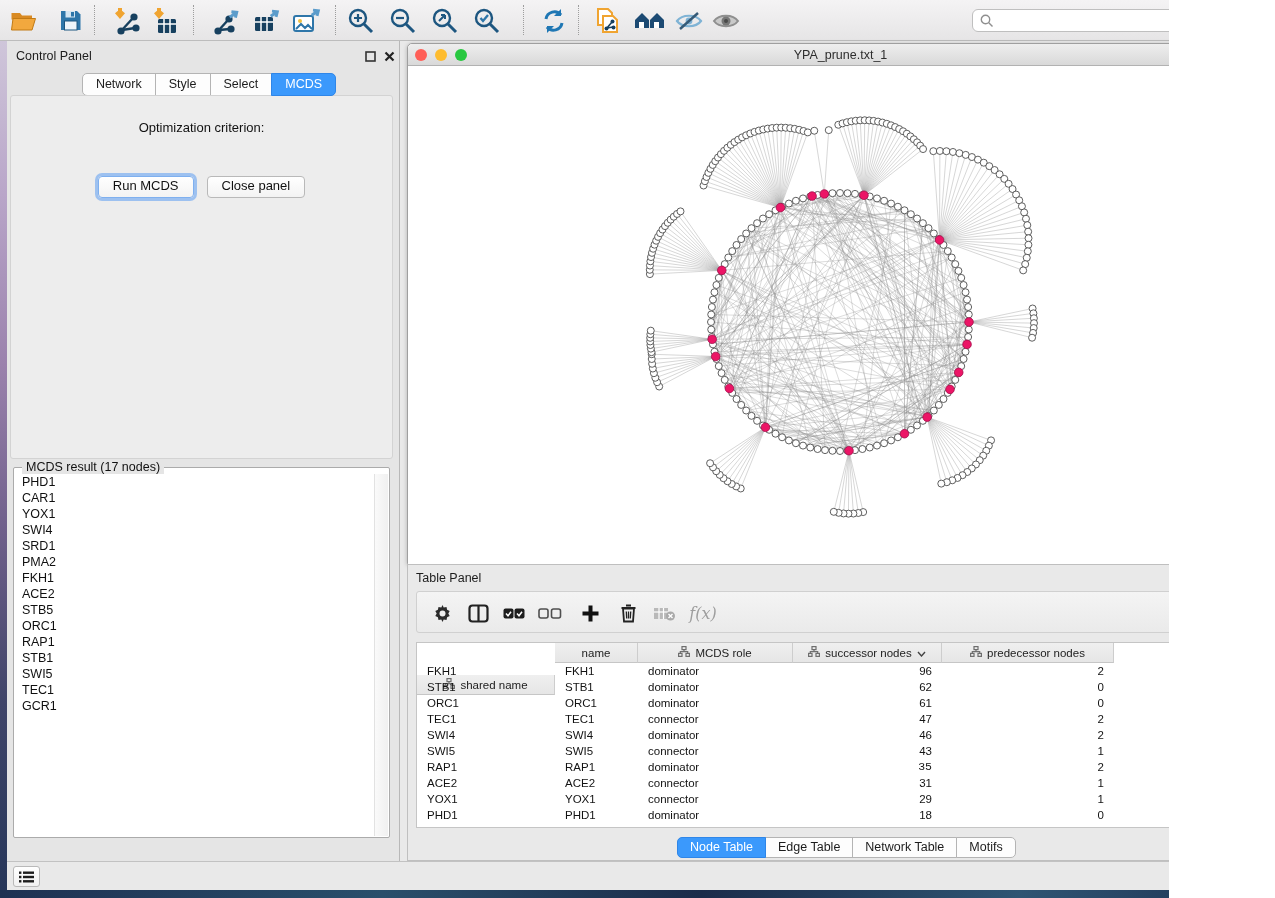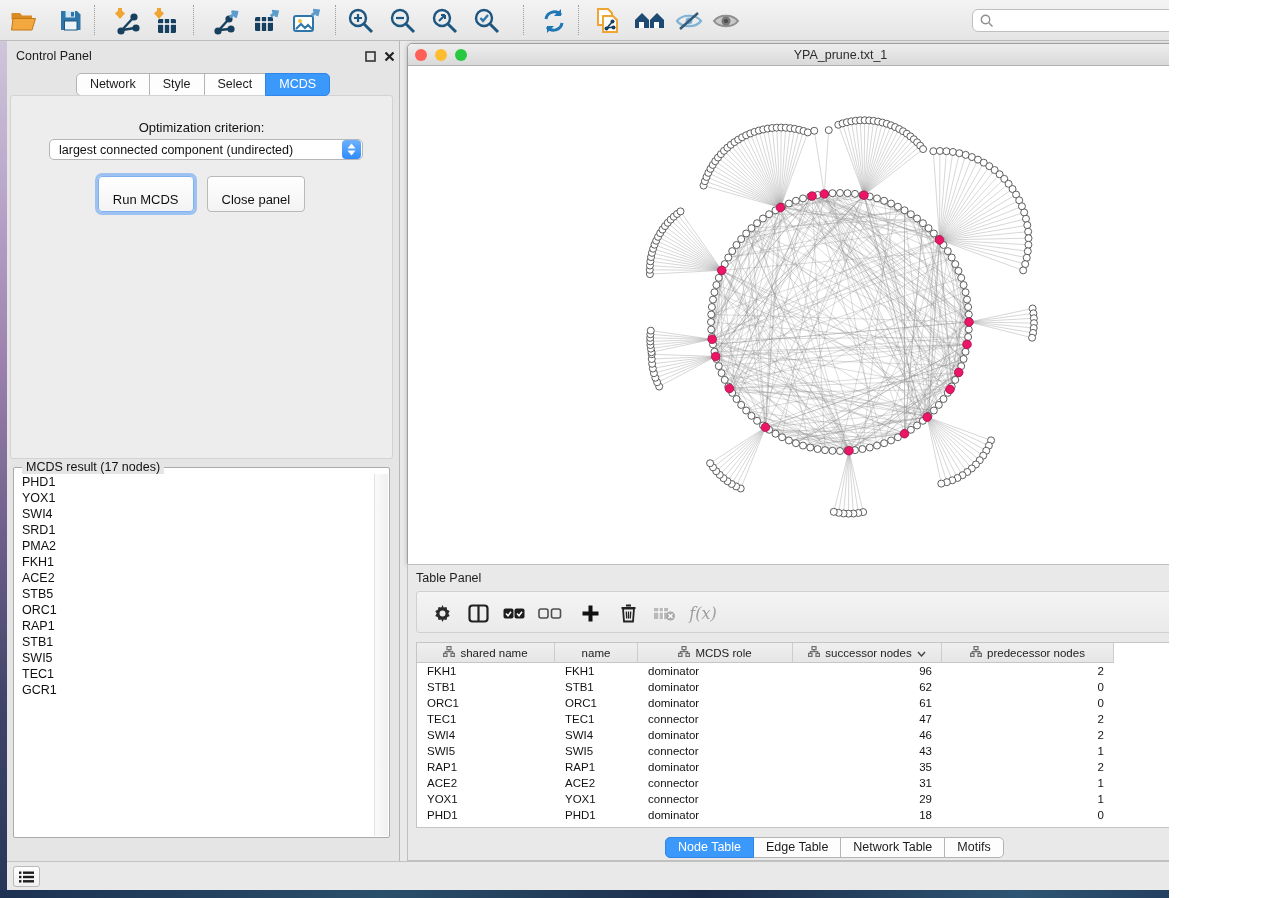--- a/index.html
+++ b/index.html
@@ -26,34 +26,34 @@
   .workspace { position:absolute; left:400px; top:41px; width:875px; height:820px; background:#e9e9e9; }
 
   
   .control-panel { position:absolute; left:7px; top:41px; width:393px; height:820px;
     background:#e5e5e5; border-right:1px solid #b8b8b8; }
   .panel-title { position:absolute; left:9px; top:8px; font-size:12.5px; color:#1c1c1c; }
   .win-btn { position:absolute; width:14px; height:14px; display:flex; align-items:center; justify-content:center; }
   .cp-tabs { position:absolute; left:0; top:32px; width:100%; display:flex; justify-content:center; }
   .ui-tab { font-size:12.5px; color:#1c1c1c; background:#fdfdfd; border:1px solid #b4b4b4;
     padding:3px 13px 4px; margin-left:-1px; position:relative; }
-  .ui-tab:first-child { border-radius:5px 0 0 5px; margin-left:0; }
+  .ui-tab:first-child { border-radius:5px 0 0 5px; margin-left:12px; }
   .ui-tab:last-child { border-radius:0 5px 5px 0; }
   .ui-tab.active { background:#3b99fc; border-color:#2f86e8; color:#fff; z-index:2; }
   .cp-inset { position:absolute; left:3px; top:54px; width:383px; height:364px;
     background:#ededed; border:1px solid #d3d3d3; border-radius:3px; }
   .opt-label { position:absolute; left:0; top:24px; width:100%; text-align:center; font-size:13px; color:#111; }
   .dropdown { position:absolute; left:38px; top:43px; width:314px; height:21px; background:#fff;
     border:1px solid #b6b6b6; border-radius:5px; display:flex; align-items:center; }
   .dropdown .dd-text { flex:1; font-size:12.5px; color:#111; padding-left:9px; white-space:nowrap; }
   .dd-stepper { width:19px; height:19px; margin-right:1px; border-radius:4px;
     background:linear-gradient(#6db1fd,#2f8bfb); display:flex; flex-direction:column; align-items:center; justify-content:center; gap:1px; }
   .btn-row { position:absolute; left:0; top:80px; width:100%; display:flex; justify-content:center; gap:13px; }
   .mac-btn { font-size:13px; color:#111; background:linear-gradient(#ffffff,#f3f3f3);
-    border:1px solid #b9b9b9; border-radius:4px; padding:15px 14px 4px; }
+    border:1px solid #b9b9b9; border-radius:4px; padding:1px 14px 4px; }
   .mac-btn.focused { box-shadow:0 0 0 3px rgba(91,157,243,.55); border-color:#7fb0ef; }
   .result-group { position:absolute; left:6px; top:426px; width:377px; height:371px;
     border:1px solid #ababab; border-radius:2px; background:#fff; }
   .result-legend { position:absolute; left:8px; top:-8px; background:#e5e5e5; padding:0 4px;
     font-size:12.5px; color:#111; }
   .result-list { position:absolute; left:1px; top:6px; right:15px; bottom:1px; overflow:hidden;
     font-size:12.5px; color:#101010; }
   .result-list div { height:16px; line-height:16px; padding-left:7px; }
   .result-scroll { position:absolute; right:1px; top:6px; width:14px; bottom:1px;
     background:linear-gradient(90deg,#fafafa,#f0f0f0); border-left:1px solid #e2e2e2; }
@@ -276,41 +276,31 @@
     </div>
     <div class="cp-tabs" id="cp-tabs">
         <div class="ui-tab">Network</div>
         <div class="ui-tab">Style</div>
         <div class="ui-tab">Select</div>
         <div class="ui-tab active">MCDS</div>
       </div>
 
     <div class="cp-inset">
       <div class="opt-label">Optimization criterion:</div>
-      <div class="dropdown">
-        <span class="dd-text">largest connected component (undirected)</span>
-        <span class="dd-stepper">
-          <svg width="9" height="6" viewBox="0 0 9 6">
-              <path d="M0.5 5.5 L4.5 0.5 L8.5 5.5z" fill="#fff"></path>
-            </svg>
-          <svg width="9" height="6" viewBox="0 0 9 6">
-              <path d="M0.5 0.5 L4.5 5.5 L8.5 0.5z" fill="#fff"></path>
-            </svg>
-        </span>
-      </div>
       <div class="btn-row">
         <button class="mac-btn focused">Run MCDS</button>
         <button class="mac-btn">Close panel</button>
       </div>
     </div>
 
     <div class="result-group">
       <div class="result-legend">MCDS result (17 nodes)</div>
       <div class="result-list" id="result-list">
           <div>PHD1</div>
+          <div>CAR1</div>
           <div>YOX1</div>
           <div>SWI4</div>
           <div>SRD1</div>
           <div>PMA2</div>
           <div>FKH1</div>
           <div>ACE2</div>
           <div>STB5</div>
           <div>ORC1</div>
           <div>RAP1</div>
           <div>STB1</div>
@@ -1152,21 +1142,21 @@
             <path d="M15.5 8 l4 4 m0-4 l-4 4" stroke="#fff" stroke-width="1.4"></path>
           </svg>
       </div>
       <div class="tp-tool" style="left:268px; width:36px">
         <span class="fx-label">f(x)</span>
       </div>
     </div>
 
     <div class="tp-table">
       <div class="tp-header" id="tp-header">
-          <div class="th-cell" style="width: 138px;">
+          <div class="th-cell" style="width: 138px; margin-top: 32px;">
             <span><svg width="12" height="11" viewBox="0 0 12 11">
                 <g fill="none" stroke="#6e6e6e" stroke-width="1.2">
                   <rect x="4" y="0.6" width="4" height="3"></rect>
                   <rect x="0.6" y="7.4" width="3.4" height="3"></rect>
                   <rect x="8" y="7.4" width="3.4" height="3"></rect>
                   <path d="M6 3.6 v2 M2.3 7.4 v-1.8 h7.4 v1.8"></path>
                 </g>
               </svg></span>
             <span>shared name</span>
           </div>
@@ -1250,21 +1240,21 @@
             <div class="t-cell" style="width: 138px; padding: 0px 0px 0px 10px;">SWI5</div>
             <div class="t-cell" style="width: 83px; padding: 0px 0px 0px 10px;">SWI5</div>
             <div class="t-cell" style="width: 155px; padding: 0px 0px 0px 10px;">connector</div>
             <div class="t-cell num" style="width: 149px; padding: 0px 10px 0px 0px; text-align: right;">43</div>
             <div class="t-cell num" style="width: 172px; padding: 0px 10px 0px 0px;">1</div>
           </div>
           <div class="t-row">
             <div class="t-cell" style="width: 138px; padding: 0px 0px 0px 10px;">RAP1</div>
             <div class="t-cell" style="width: 83px; padding: 0px 0px 0px 10px;">RAP1</div>
             <div class="t-cell" style="width: 155px; padding: 0px 0px 0px 10px;">dominator</div>
-            <div class="t-cell num" style="width: 149px; padding: 0px 10px 0px 0px;">35</div>
+            <div class="t-cell num" style="width: 149px; padding: 0px 10px 0px 0px; font-family: Liberation Mono, monospace;">35</div>
             <div class="t-cell num" style="width: 172px; padding: 0px 10px 0px 0px;">2</div>
           </div>
           <div class="t-row">
             <div class="t-cell" style="width: 138px; padding: 0px 0px 0px 10px;">ACE2</div>
             <div class="t-cell" style="width: 83px; padding: 0px 0px 0px 10px;">ACE2</div>
             <div class="t-cell" style="width: 155px; padding: 0px 0px 0px 10px;">connector</div>
             <div class="t-cell num" style="width: 149px; padding: 0px 10px 0px 0px;">31</div>
             <div class="t-cell num" style="width: 172px; padding: 0px 10px 0px 0px;">1</div>
           </div>
           <div class="t-row">

